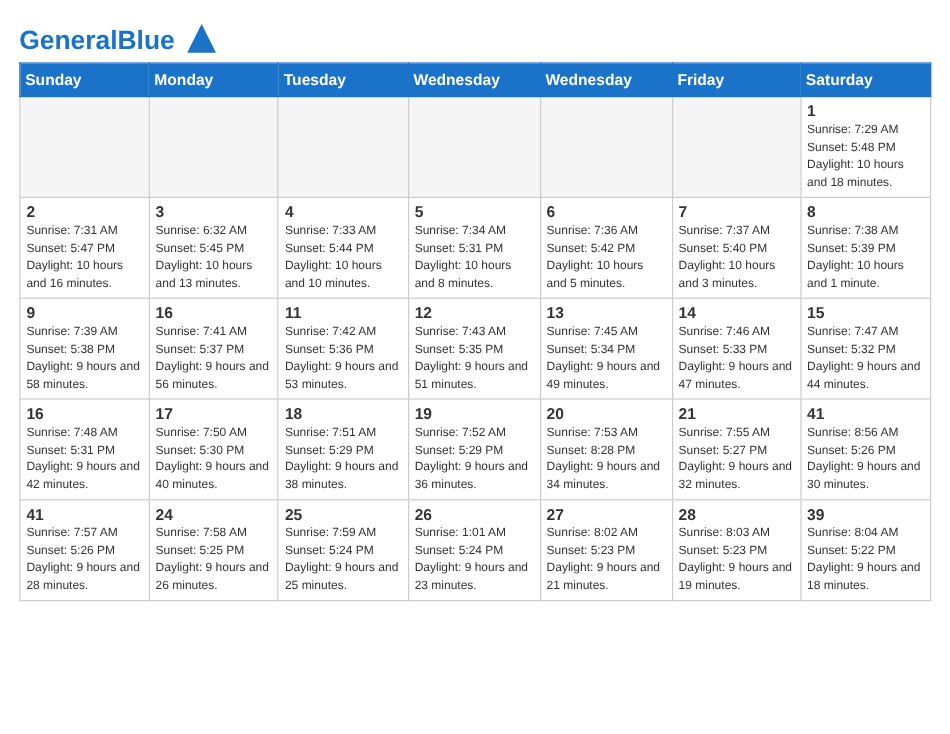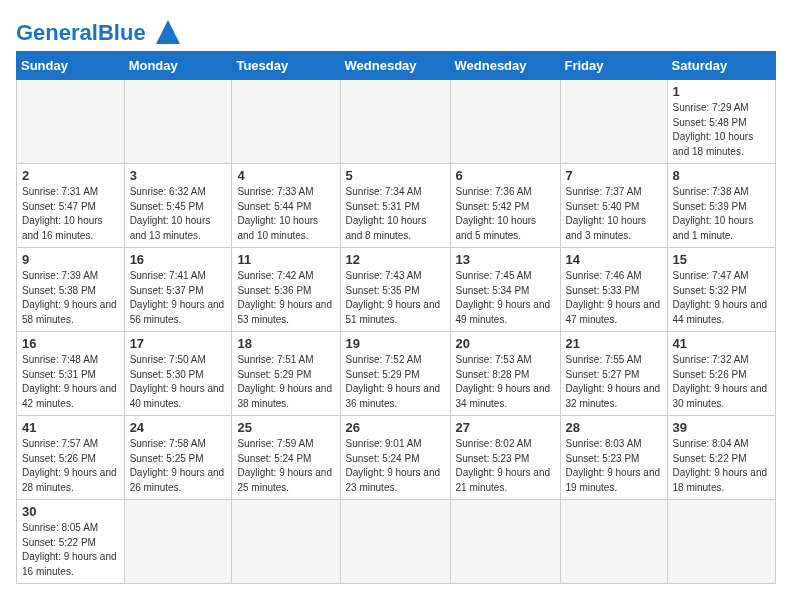--- a/index.html
+++ b/index.html
@@ -256,21 +256,21 @@
 Daylight: 9 hours and 34 minutes.</div>
         </td>
         <td>
           <span class="day-number">21</span>
           <div class="day-info">Sunrise: 7:55 AM
 Sunset: 5:27 PM
 Daylight: 9 hours and 32 minutes.</div>
         </td>
         <td>
           <span class="day-number">41</span>
-          <div class="day-info">Sunrise: 7:32 AM
+          <div class="day-info">Sunrise: 8:56 AM
 Sunset: 5:26 PM
 Daylight: 9 hours and 30 minutes.</div>
         </td>
       </tr>
       <tr>
         <td>
           <span class="day-number">41</span>
           <div class="day-info">Sunrise: 7:57 AM
 Sunset: 5:26 PM
 Daylight: 9 hours and 28 minutes.</div>
@@ -282,21 +282,21 @@
 Daylight: 9 hours and 26 minutes.</div>
         </td>
         <td>
           <span class="day-number">25</span>
           <div class="day-info">Sunrise: 7:59 AM
 Sunset: 5:24 PM
 Daylight: 9 hours and 25 minutes.</div>
         </td>
         <td>
           <span class="day-number">26</span>
-          <div class="day-info">Sunrise: 9:01 AM
+          <div class="day-info">Sunrise: 1:01 AM
 Sunset: 5:24 PM
 Daylight: 9 hours and 23 minutes.</div>
         </td>
         <td>
           <span class="day-number">27</span>
           <div class="day-info">Sunrise: 8:02 AM
 Sunset: 5:23 PM
 Daylight: 9 hours and 21 minutes.</div>
         </td>
         <td>
@@ -305,28 +305,14 @@
 Sunset: 5:23 PM
 Daylight: 9 hours and 19 minutes.</div>
         </td>
         <td>
           <span class="day-number">39</span>
           <div class="day-info">Sunrise: 8:04 AM
 Sunset: 5:22 PM
 Daylight: 9 hours and 18 minutes.</div>
         </td>
       </tr>
-      <tr>
-        <td>
-          <span class="day-number">30</span>
-          <div class="day-info">Sunrise: 8:05 AM
-Sunset: 5:22 PM
-Daylight: 9 hours and 16 minutes.</div>
-        </td>
-        <td class="empty"></td>
-        <td class="empty"></td>
-        <td class="empty"></td>
-        <td class="empty"></td>
-        <td class="empty"></td>
-        <td class="empty"></td>
-      </tr>
     </tbody>
 </table>
 
 </body></html>

